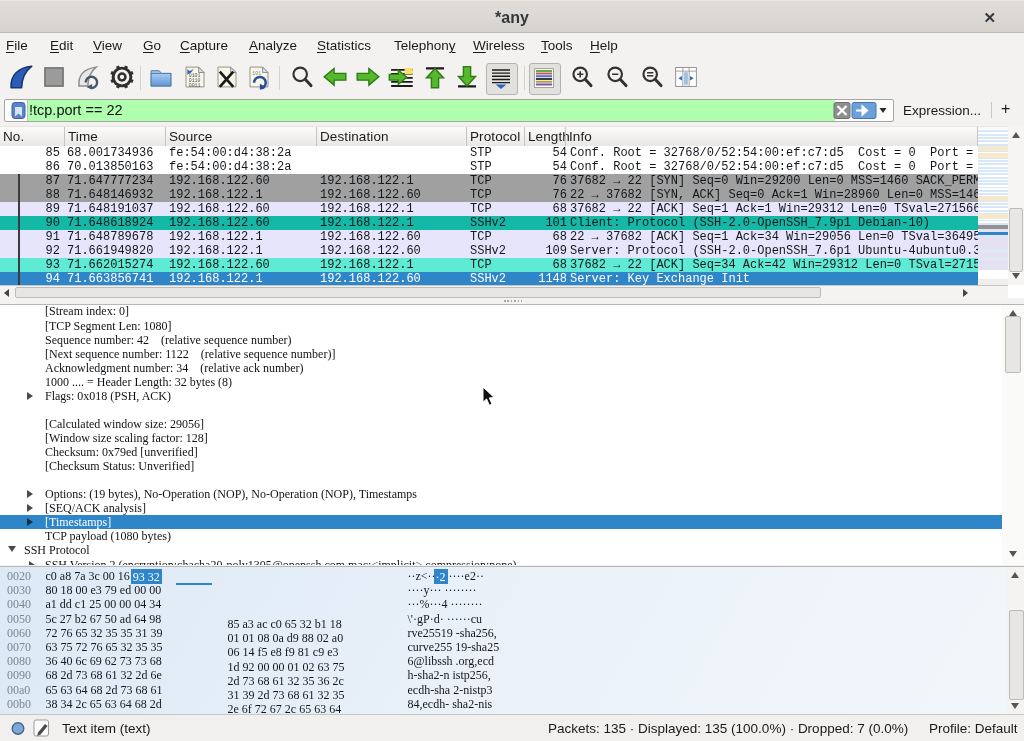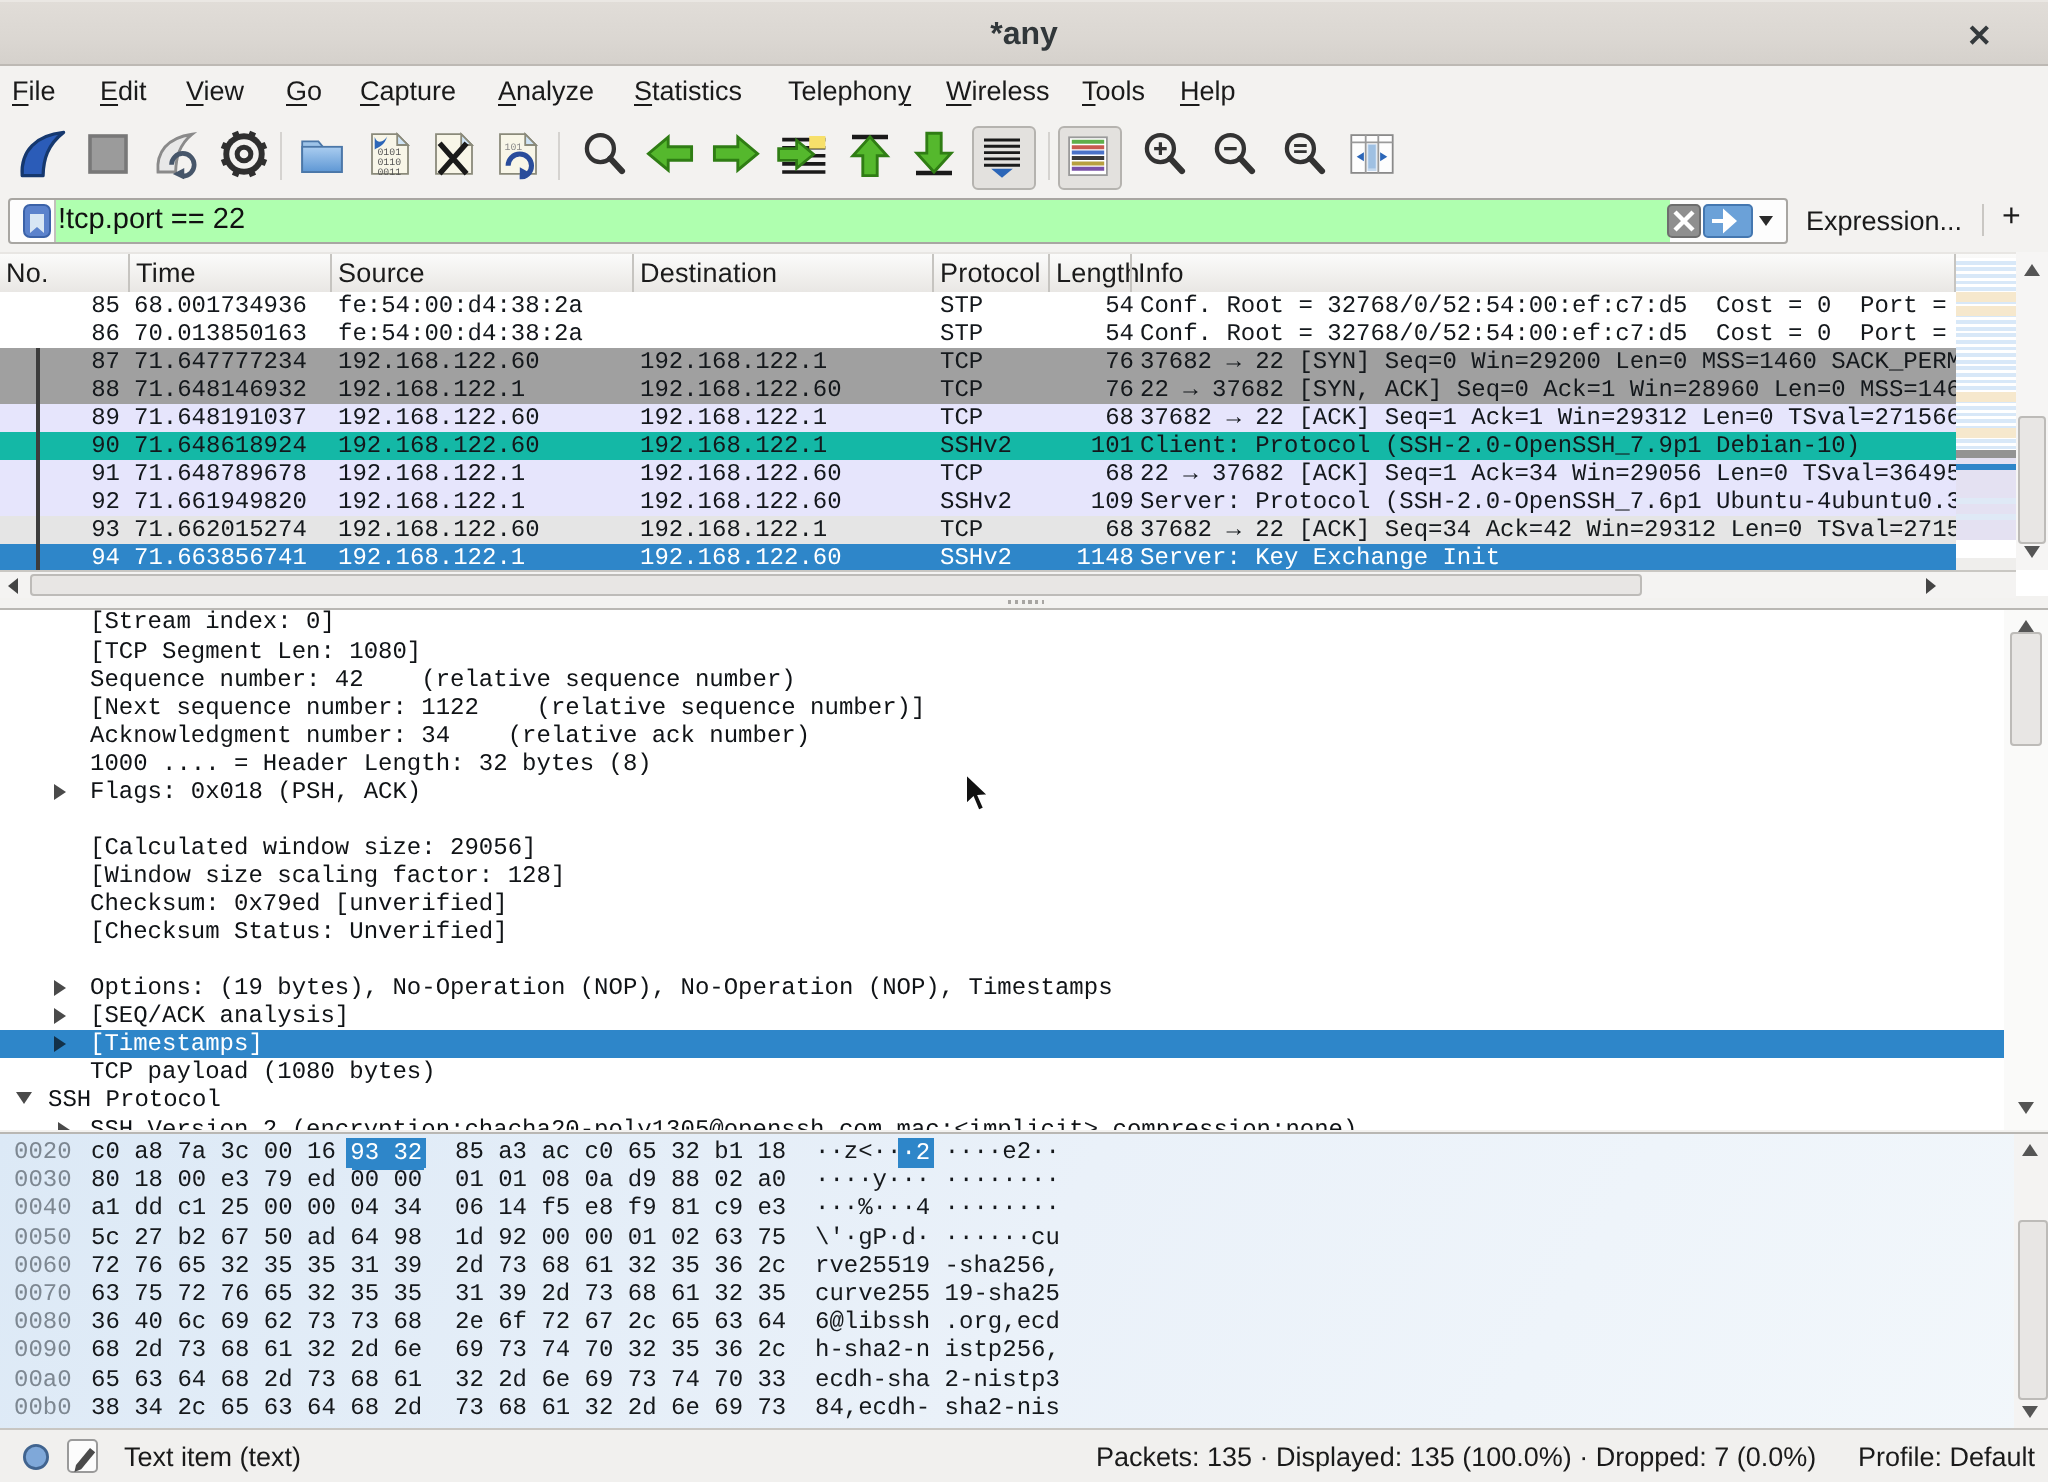--- a/index.html
+++ b/index.html
@@ -1,17 +1,17 @@
 <!DOCTYPE html>
 <html><head><meta charset="utf-8"><style>
 html,body{margin:0;padding:0;}
 body{width:1024px;height:741px;overflow:hidden;position:relative;background:#f3f2f0;
  font-family:"Liberation Sans",sans-serif;-webkit-font-smoothing:antialiased;}
 .abs{position:absolute;}
-.mono{font-family:Liberation Mono, monospace;font-size:12px;white-space:pre;}
+.mono{font-family:Liberation Serif, serif;font-size:12px;white-space:pre;}
 
 #titlebar{left:0;top:0;width:1024px;height:32px;background:linear-gradient(#e1ddd8 0%,#dbd7d2 60%,#d5d1cc 100%);border-bottom:1px solid #bdb9b4;box-shadow:inset 0 1px 0 #eae7e3;}
 #titlebar .t{position:absolute;left:0;right:0;top:9px;text-align:center;font-size:16px;font-weight:bold;color:#31373a;}
 #titlebar .x{position:absolute;right:28px;top:9px;font-size:15px;font-weight:bold;color:#34393c;}
 
 #menubar{left:0;top:33px;width:1024px;height:28px;background:#f3f2f0;font-size:13.5px;color:#1a1a1a;}
 #menubar span{position:absolute;top:5px;}
 #menubar u{text-decoration-thickness:1px;text-underline-offset:2px;}
 
 #toolbar{left:0;top:61px;width:1024px;height:34px;background:#f3f2f0;}
@@ -49,21 +49,21 @@
 
 #details{left:0;top:304px;width:1024px;height:260px;background:#fff;border-top:1px solid #b9b7b3;overflow:hidden;}
 .dline{position:absolute;left:0;width:1002px;height:14px;color:#101316;}
 .dline .tri{position:absolute;top:3px;width:0;height:0;border-top:4px solid transparent;border-bottom:4px solid transparent;border-left:6px solid #4a4a4a;}
 #vs2{position:absolute;left:1002px;top:0;width:22px;height:260px;background:#fafaf9;}
 
 #hexpane{left:0;top:566px;width:1024px;height:148px;background:linear-gradient(120deg,#dce9f6 0%,#eaf1f9 50%,#f2f7fb 100%);border-top:1px solid #b9b7b3;}
 .hline{position:absolute;left:0;height:14px;color:#15181b;}
 .hline .off{position:absolute;left:7px;color:#7d8791;}
 .hline .g1{position:absolute;left:45.5px;}
-.hline .g2{position:absolute;left:227.5px;}
+.hline .g2{position:absolute;left:227.5px;margin-top:48px;}
 .hline .asc{position:absolute;left:407.5px;}
 #vs3{position:absolute;left:1007px;top:0;width:17px;height:148px;background:#f4f3f2;}
 .hexsel{background:#2e86c9;color:#fff;padding:0.5px 2px;margin:0 -2px;}
 
 #status{left:0;top:714px;width:1024px;height:27px;background:#f1f0ee;border-top:1px solid #c8c6c2;font-size:13.5px;color:#1a1a1a;}
 </style></head>
 <body>
 <div class="abs" id="titlebar">
     <div class="t">*any</div>
     <div class="x">✕</div>
@@ -328,21 +328,21 @@
       </div>
   <div class="prow" style="top:117.5px;background:#e6e5fc">
         <span class="c-no">92</span>
         <span class="c-t">71.661949820</span>
         <span class="c-s">192.168.122.1</span>
         <span class="c-d">192.168.122.60</span>
         <span class="c-p">SSHv2</span>
         <span class="c-l">109</span>
         <span class="c-i">Server: Protocol (SSH-2.0-OpenSSH_7.6p1 Ubuntu-4ubuntu0.3)</span>
       </div>
-  <div class="prow" style="top:131.5px;background:#e5e5e5">
+  <div class="prow" style="top:131.5px;background:#5eead4">
         <span class="c-no">93</span>
         <span class="c-t">71.662015274</span>
         <span class="c-s">192.168.122.60</span>
         <span class="c-d">192.168.122.1</span>
         <span class="c-p">TCP</span>
         <span class="c-l">68</span>
         <span class="c-i">37682 → 22 [ACK] Seq=34 Ack=42 Win=29312 Len=0 TSval=2715665947 TSecr=3649570664</span>
       </div>
   <div class="prow" style="top:145.5px;background:#2e86c9;color:#fff">
         <span class="c-no">94</span>

